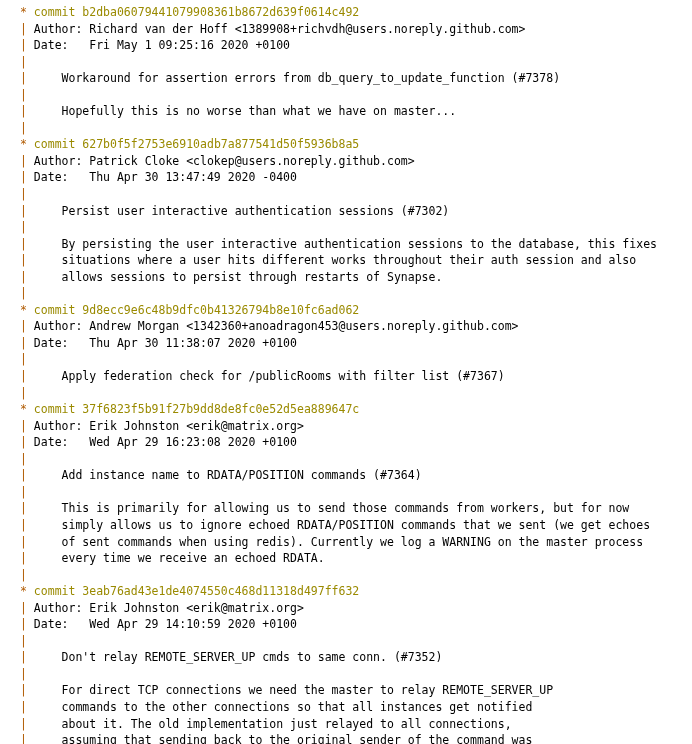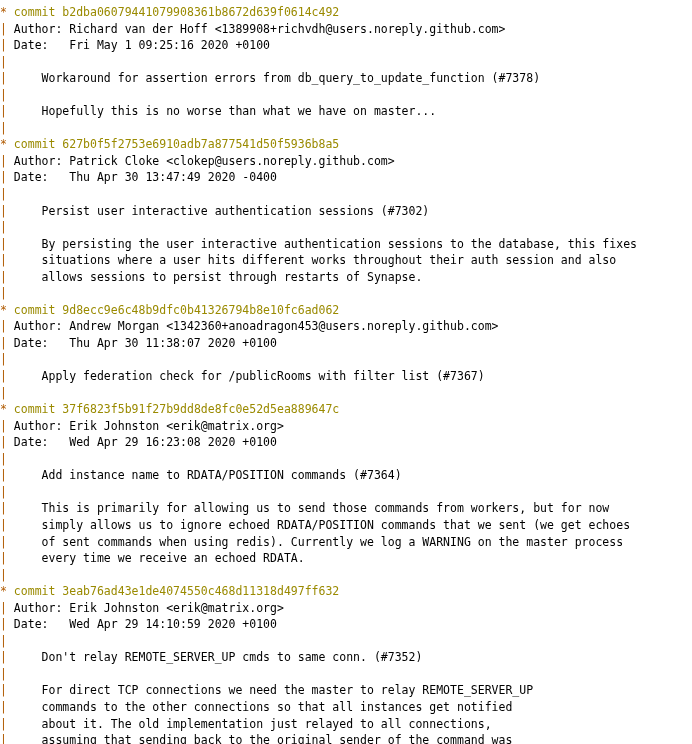--- a/index.html
+++ b/index.html
@@ -17,20 +17,21 @@
     color: #000000;
   }
   #log {
     padding: 4px 0 0 0;
     white-space: pre;
   }
   .row {
     display: block;
     height: 16.55px;
     white-space: pre;
+    margin-left: 20px;
   }
   .graph {
     color: #b05a00;
     display: inline-block;
   }
   .graph.star { color: #b05a00; }
   .commit-word { color: #9a8a00; }
   .commit-hash { color: #9a8a00; }
   .plain { color: #000000; }
   .msg { color: #000000; }

